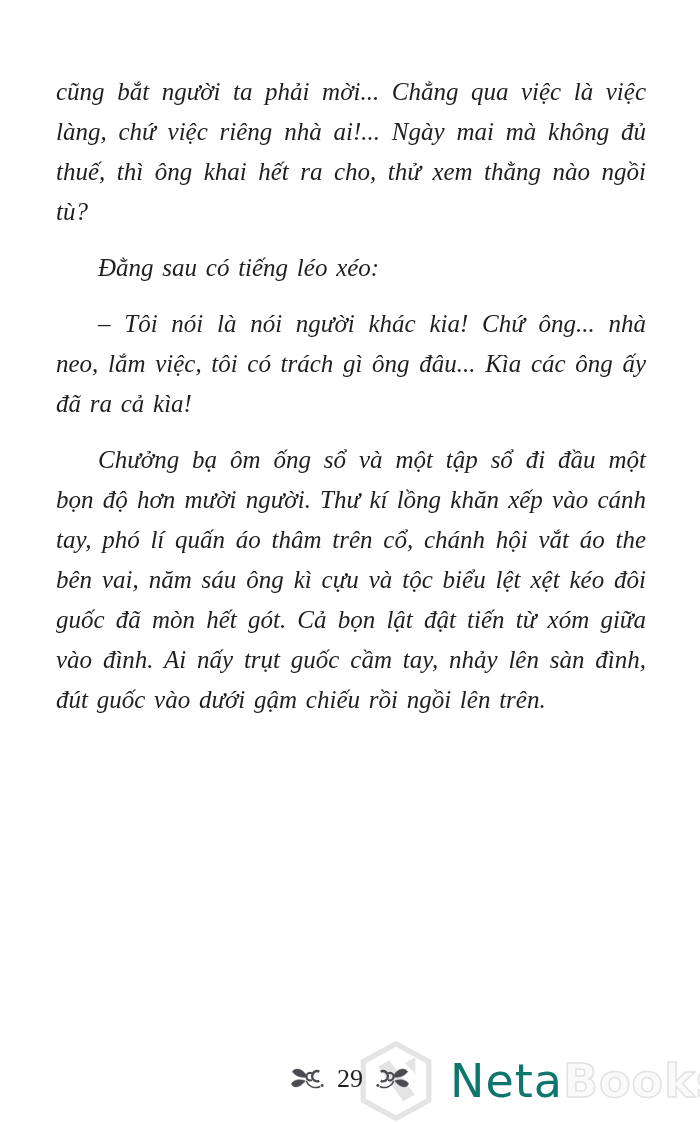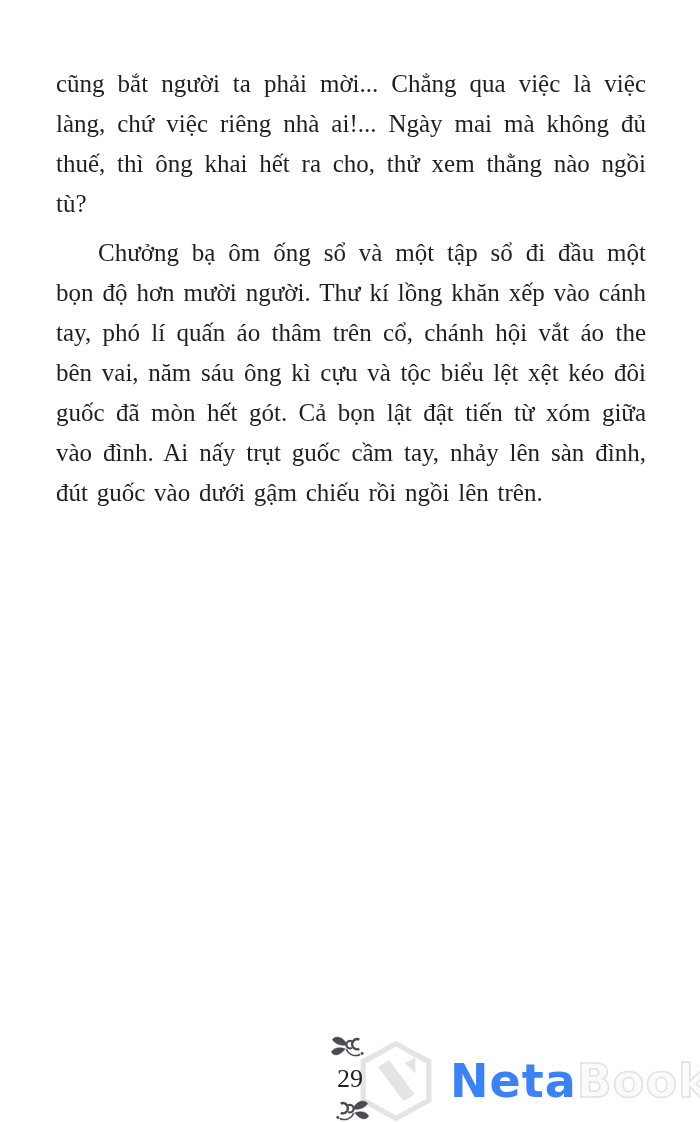--- a/index.html
+++ b/index.html
@@ -8,42 +8,42 @@
     width: 700px;
     height: 1122px;
     background: #ffffff;
     overflow: hidden;
     font-family: "Liberation Serif", "DejaVu Serif", serif;
   }
   .text-block {
     padding: 56px 54px 0 56px;
   }
   p.para {
-    margin: 8px 0 9px 0;
+    margin: 16px 0 9px 0;
     text-align: justify;
     text-indent: 42px;
     font-size: 25px;
     line-height: 40px;
     word-spacing: 2.5px;
     color: #1f1f1f;
+    font-style: italic;
   }
   p.para.no-indent { text-indent: 0; }
 
   .footer {
     position: absolute;
     left: 0;
     right: 0;
     top: 1056px;
     height: 46px;
     display: flex;
     justify-content: center;
     align-items: center;
     gap: 5px;
     z-index: 3;
-    flex-direction: column;
   }
   .page-number {
     font-size: 26px;
     color: #222222;
     padding: 0 3px;
     line-height: 1;
   }
   .orn { display: inline-flex; align-items: center; }
   .orn.flip { transform: scaleX(-1); }
 
@@ -55,39 +55,41 @@
     display: flex;
     align-items: center;
     z-index: 2;
     pointer-events: none;
     font-family: "DejaVu Sans", "Liberation Sans", sans-serif;
     white-space: nowrap;
   }
   .wm-logo { display: inline-flex; margin-right: 10px; }
   .wm-neta {
     font-size: 46px;
-    font-weight: bold;
-    color: #3b82f6;
+    font-weight: normal;
+    color: #0f766e;
     letter-spacing: 1px;
   }
   .wm-books {
     font-size: 46px;
     font-weight: bold;
     color: #fafafa;
     -webkit-text-stroke: 1.5px #e2e2e2;
     letter-spacing: 1px;
   }
 </style>
 </head>
 <body>
 
 <div class="page">
 
   <main class="text-block">
     <p class="para no-indent">cũng bắt người ta phải mời... Chẳng qua việc là việc làng, chứ việc riêng nhà ai!... Ngày mai mà không đủ thuế, thì ông khai hết ra cho, thử xem thằng nào ngồi tù?</p>
+    <p class="para">Đằng sau có tiếng léo xéo:</p>
+    <p class="para">– Tôi nói là nói người khác kia! Chứ ông... nhà neo, lắm việc, tôi có trách gì ông đâu... Kìa các ông ấy đã ra cả kìa!</p>
     <p class="para">Chưởng bạ ôm ống sổ và một tập sổ đi đầu một bọn độ hơn mười người. Thư kí lồng khăn xếp vào cánh tay, phó lí quấn áo thâm trên cổ, chánh hội vắt áo the bên vai, năm sáu ông kì cựu và tộc biểu lệt xệt kéo đôi guốc đã mòn hết gót. Cả bọn lật đật tiến từ xóm giữa vào đình. Ai nấy trụt guốc cầm tay, nhảy lên sàn đình, đút guốc vào dưới gậm chiếu rồi ngồi lên trên.</p>
   </main>
 
   <footer class="footer">
     <span class="orn">
       <svg width="38" height="28" viewBox="0 0 40 30" aria-hidden="true">
         <g fill="#4a4a50" stroke="#4a4a50">
           <path d="M17 13 C13 4 5 2 1 7 C4 12 11 14 17 13 Z" stroke-width="0.5"></path>
           <path d="M15 17 C9 25 2 25 0 20 C3 15 10 15 15 17 Z" stroke-width="0.5"></path>
           <path d="M30 7 A5.5 5.5 0 1 0 30 17" fill="none" stroke-width="2.6"></path>

